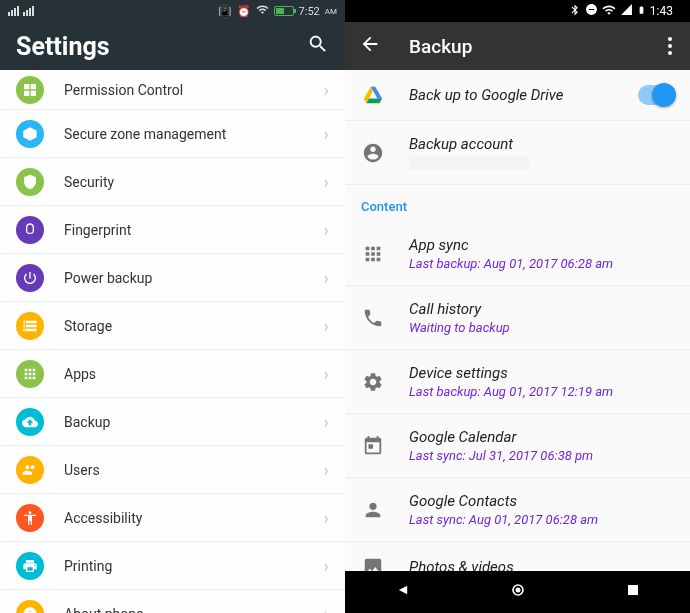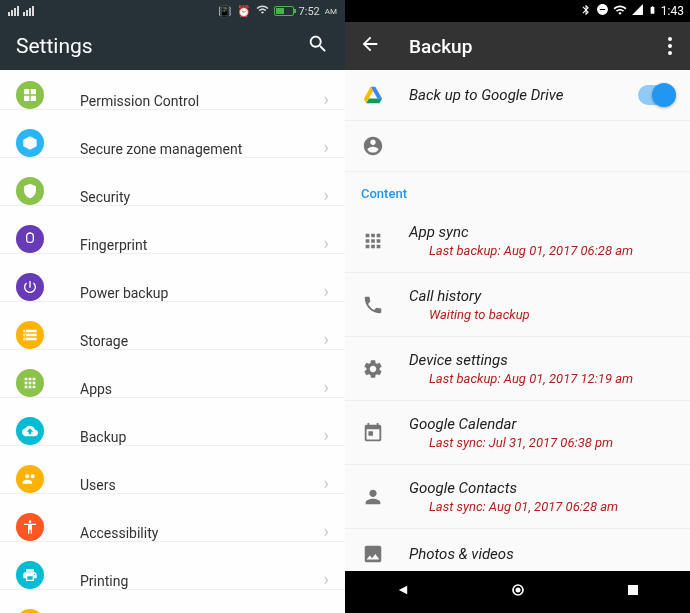--- a/index.html
+++ b/index.html
@@ -9,44 +9,44 @@
 .phone-right { width: 345px; }
 
 
 .status-bar-l { height: 22px; background: #263238; color: #dcdcdc; display: flex; align-items: center; justify-content: space-between; padding: 0 8px; font-size: 11px; }
 .status-left { display: flex; gap: 4px; align-items: center; }
 .status-right { display: flex; gap: 5px; align-items: center; }
 .signal-bars { display: inline-flex; align-items: flex-end; gap: 1px; }
 .signal-bars span { width: 2px; background: #dcdcdc; }
 .signal-bars span:nth-child(1){height:4px}.signal-bars span:nth-child(2){height:6px}.signal-bars span:nth-child(3){height:8px}.signal-bars span:nth-child(4){height:10px}
 .app-bar-l { height: 48px; background: #263238; color: #fff; display: flex; align-items: center; justify-content: space-between; padding: 0 16px; }
-.app-bar-l .title { font-size: 21px; font-weight: 400; }
+.app-bar-l .title { font-size: 25px; font-weight: 700; }
 .search-icon svg { width: 22px; height: 22px; fill: #fff; }
 .list-l { flex: 1; overflow-y: hidden; background: #fefefe; }
-.item-l { display: flex; align-items: flex-end; height: 48px; padding: 0 16px; border-bottom: 1px solid #eee; gap: 36px; }
+.item-l { display: flex; align-items: center; height: 48px; padding: 0 16px; border-bottom: 1px solid #eee; gap: 20px; }
 .item-l:first-child { height: 40px; }
 .icon-circle { width: 28px; height: 28px; border-radius: 50%; display: flex; align-items: center; justify-content: center; flex-shrink: 0; }
 .icon-circle svg { width: 16px; height: 16px; fill: #fff; }
 .item-l .label { flex: 1; font-size: 14px; color: #333; }
 .chevron { color: #ccc; font-size: 18px; }
 
 
-.status-bar-r { height: 22px; background: #000; color: #fff; display: flex; align-items: center; justify-content: flex-end; padding: 0 6px; font-size: 12px; gap: 4px; }
+.status-bar-r { height: 22px; background: #000; color: #fff; display: flex; align-items: center; justify-content: flex-end; padding: 0 17px; font-size: 12px; gap: 4px; }
 .app-bar-r { height: 48px; background: #333; color: #fff; display: flex; align-items: center; padding: 0 8px 0 14px; gap: 28px; }
 .app-bar-r .title { font-size: 19px; font-weight: 500; flex: 1; }
 .back-arrow svg { width: 22px; height: 22px; fill: #fff; }
 .overflow-icon { display: flex; flex-direction: column; gap: 3px; padding: 0 10px; }
 .overflow-icon span { width: 4px; height: 4px; border-radius: 50%; background: #fff; }
 .list-r { flex: 1; overflow-y: hidden; background: #fafafa; }
 .item-r { display: flex; align-items: center; padding: 14px 16px; border-bottom: 1px solid #eee; gap: 24px; font-style: italic; }
 .item-r .ic { width: 24px; display: flex; justify-content: center; color: #757575; flex-shrink: 0; }
 .item-r .ic svg { width: 22px; height: 22px; fill: #757575; }
 .item-r .text { flex: 1; }
 .item-r .primary { font-size: 15px; color: #212121; }
-.item-r .secondary { font-size: 13px; color: #b91c1c; margin-top: 2px; margin-left: 20px; }
+.item-r .secondary { font-size: 13px; color: #6d28d9; margin-top: 2px; }
 .section-header { padding: 14px 16px 8px 16px; font-size: 13px; color: #2196f3; font-weight: 500; }
 .toggle { width: 36px; height: 20px; background: #90caf9; border-radius: 10px; position: relative; }
 .toggle::after { content: ''; position: absolute; right: -2px; top: -2px; width: 24px; height: 24px; background: #2196f3; border-radius: 50%; box-shadow: 0 1px 3px rgba(0,0,0,0.3); }
 .redacted { width: 120px; height: 14px; background: #f3f3f3; margin-top: 3px; }
 .nav-bar { height: 42px; background: #000; display: flex; align-items: center; justify-content: space-around; }
 .nav-bar svg { fill: #fff; width: 20px; height: 20px; }
 .battery-l { display: inline-block; width: 20px; height: 10px; border: 1px solid #4caf50; border-radius: 2px; position: relative; }
 .battery-l::after { content: ''; position: absolute; right: -3px; top: 2px; width: 2px; height: 4px; background: #4caf50; }
 .battery-l::before { content: ''; position: absolute; left: 1px; top: 1px; width: 8px; height: 6px; background: #4caf50; }
 </style>
@@ -257,20 +257,24 @@
           <div class="primary">Back up to Google Drive</div>
         </div>
       <div class="toggle"></div>
     </div>
     <div class="item-r">
       <div class="ic">
         <svg viewBox="0 0 24 24">
             <path d="M12 2C6.48 2 2 6.48 2 12s4.48 10 10 10 10-4.48 10-10S17.52 2 12 2zm0 3c1.66 0 3 1.34 3 3s-1.34 3-3 3-3-1.34-3-3 1.34-3 3-3zm0 14.2c-2.5 0-4.71-1.28-6-3.22.03-1.99 4-3.08 6-3.08 1.99 0 5.97 1.09 6 3.08-1.29 1.94-3.5 3.22-6 3.22z"></path>
           </svg>
       </div>
+      <div class="text">
+        <div class="primary">Backup account</div>
+        <div class="redacted"></div>
+      </div>
     </div>
     <div class="section-header">Content</div>
     <div id="list-r-items">
         <div class="item-r">
     <div class="ic">
       <svg viewBox="0 0 24 24">
               <path d="M4 8h4V4H4v4zm6 12h4v-4h-4v4zm-6 0h4v-4H4v4zm0-6h4v-4H4v4zm6 0h4v-4h-4v4zm6-10v4h4V4h-4zm-6 4h4V4h-4v4zm6 6h4v-4h-4v4zm0 6h4v-4h-4v4z"></path>
             </svg>
     </div>
     <div class="text">

